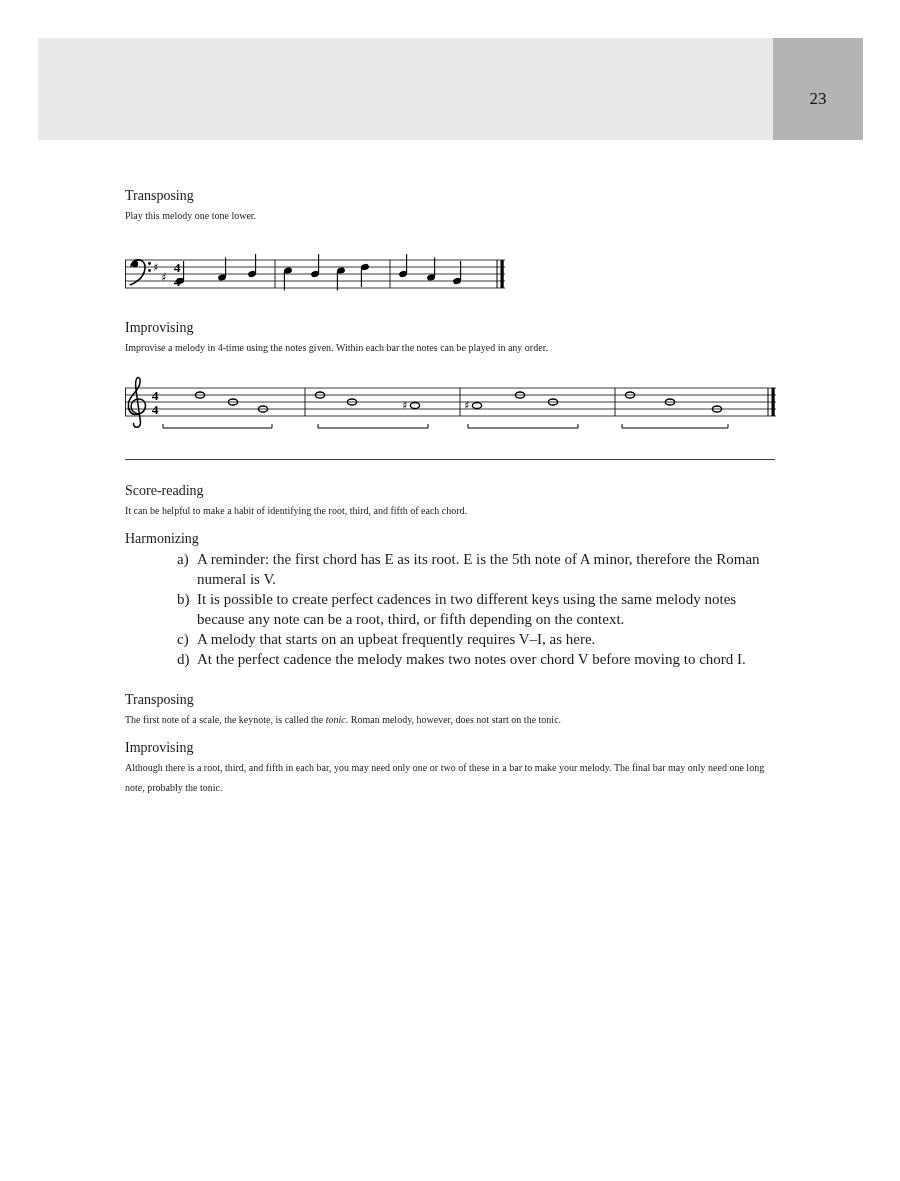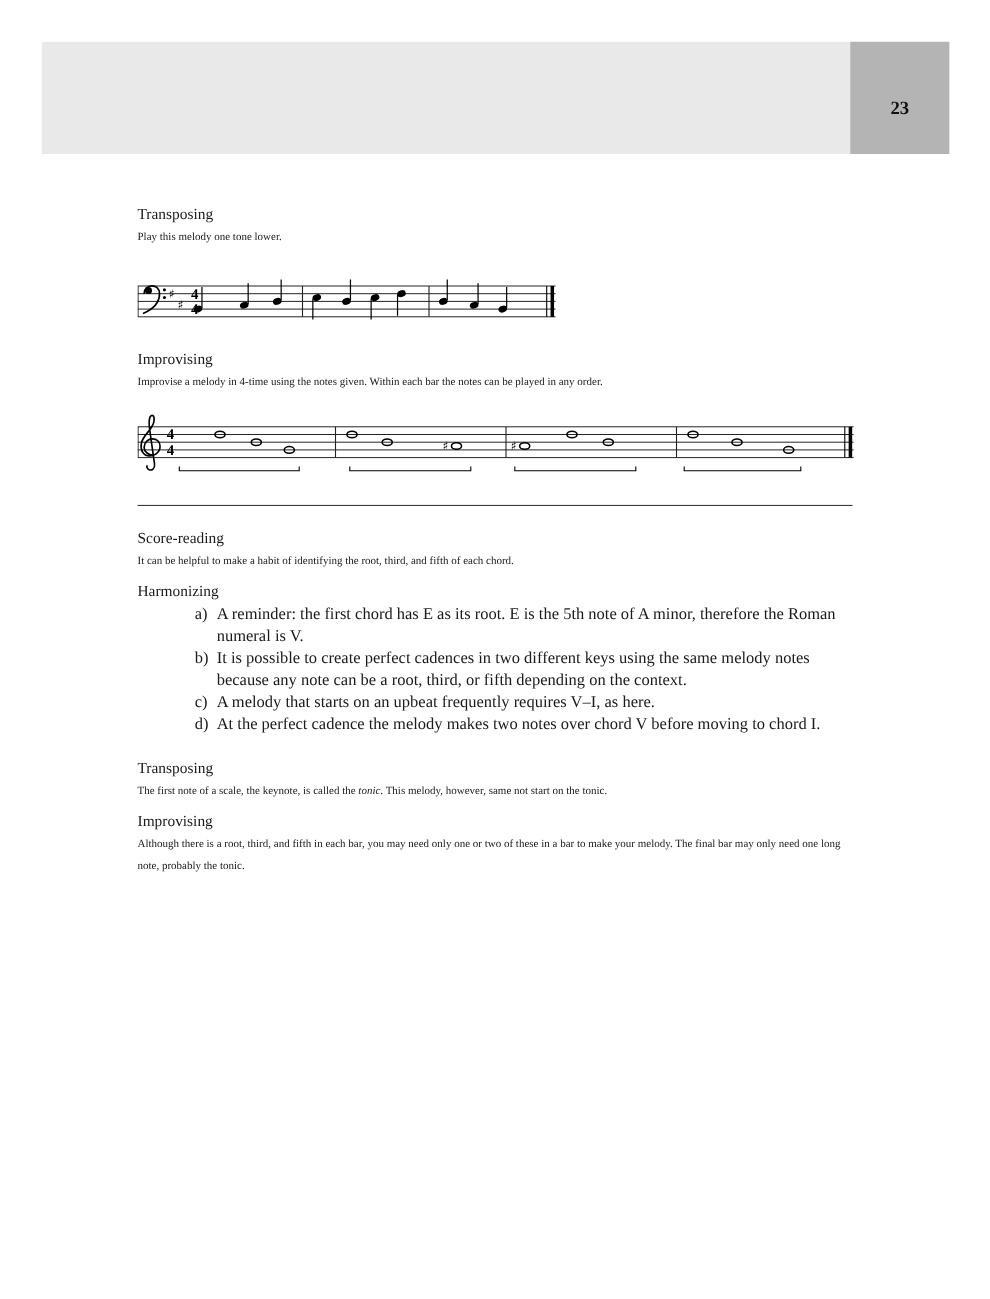--- a/index.html
+++ b/index.html
@@ -8,21 +8,21 @@
     width:900px; height:1181px; position:relative;
     font-family:"Liberation Serif","DejaVu Serif",serif;
     color:#1a1a1a;
   }
   .header-band {
     position:absolute; left:38px; top:38px; width:825px; height:102px;
     background:#e9e9e9;
   }
   .page-number-block {
     position:absolute; right:0; top:0; width:90px; height:102px;
-    background:#b4b4b4; display:flex; align-items:center; justify-content:center;font-weight:bold;
+    background:#b4b4b4; display:flex; align-items:center; justify-content:center;
   }
   .page-number { font-size:17px; color:#111; padding-top:20px; }
   .content {
     position:absolute; left:125px; top:140px; width:650px;
   }
   h3 { font-size:14px; line-height:20px; font-weight:400; }
   p  { font-size:10px; line-height:20px; }
   .mt-first { margin-top:46px; }
   .mt-sm { margin-top:8px; }
   .mt-md { margin-top:22px; }
@@ -155,19 +155,19 @@
         <span class="lbl">c)</span>
         <span class="txt">A melody that starts on an upbeat frequently requires V–I, as here.</span>
       </div>
       <div class="li">
         <span class="lbl">d)</span>
         <span class="txt">At the perfect cadence the melody makes two notes over chord V before moving to chord I.</span>
       </div>
     </div>
 
     <h3 class="mt-21">Transposing</h3>
-    <p><span>The first note of a scale, the keynote, is called the </span><em>tonic</em><span>. This melody, however, same not start on the tonic.</span></p>
+    <p><span>The first note of a scale, the keynote, is called the </span><em>tonic</em><span>. Roman melody, however, does not start on the tonic.</span></p>
 
     <h3 class="mt-sm">Improvising</h3>
     <p>Although there is a root, third, and fifth in each bar, you may need only one or two of these in a bar to make your melody. The final bar may only need one long note, probably the tonic.</p>
 
   </div>
 </div>
 
 </body></html>

